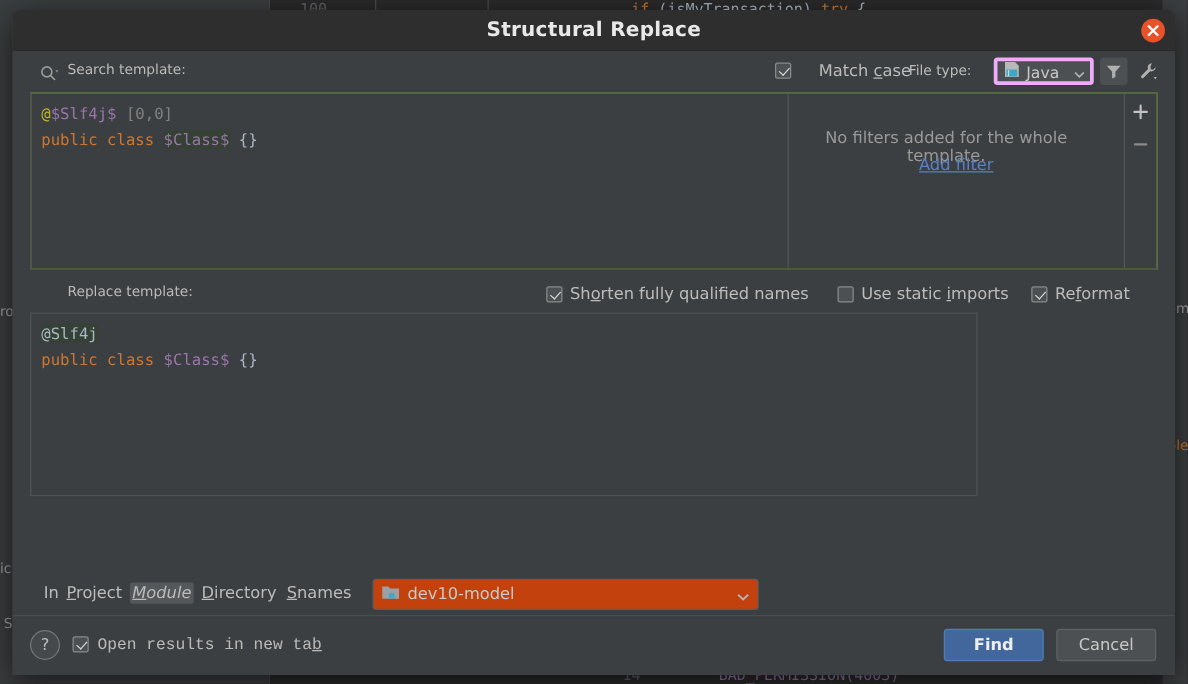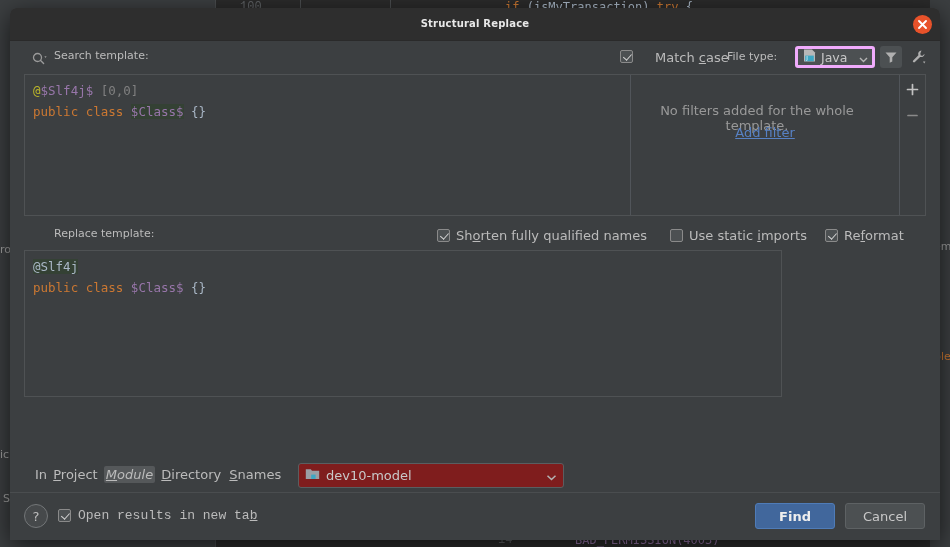--- a/index.html
+++ b/index.html
@@ -21,21 +21,21 @@
   .bd-editor {
     position: absolute;
     background: #2b2b2b;
   }
   .bd-code {
     position: absolute;
     font-family: "DejaVu Sans Mono", "Liberation Mono", monospace;
     font-size: 12px;
     white-space: pre;
   }
-  .bd-gutter { color: #606366; font-family: Liberation Mono, monospace; }
+  .bd-gutter { color: #606366; }
   .bd-kw { color: #cc7832; }
   .bd-txt { color: #a9b7c6; }
   .bd-const { color: #9876aa; }
   .bd-panel-text {
     position: absolute;
     color: #a0a0a0;
     font-size: 11px;
     white-space: nowrap;
   }
   .bd-strip {
@@ -67,21 +67,21 @@
     background: #2e2e2e;
     border-bottom: 1px solid #2a2a2a;
     border-radius: 6px 6px 0 0;
   }
   #title-text {
     position: absolute;
     left: 0; right: 0; top: 0;
     line-height: 32px;
     text-align: center;
     color: #e8e8e8;
-    font-size: 10px;
+    font-size: 16px;
     font-weight: bold;
     letter-spacing: 0.2px;
   }
   #close-btn {
     position: absolute;
     right: 8px;
     top: 7px;
     width: 19px;
     height: 19px;
     border-radius: 50%;
@@ -347,23 +347,23 @@
   .scope-opt { padding: 1px 2px; cursor: pointer; }
   .scope-opt.sel {
     background: #55585a;
     border-radius: 2px;
     font-style: italic;
   }
   #scope-combo {
     position: absolute;
     left: 288px;
     top: 4px;
-    width: 266px;
+    width: 309px;
     height: 25px;
-    background: #7f1d1d;
+    background: #c2410c;
     border: 1px solid #5a5e60;
     border-radius: 3px;
     display: flex;
     align-items: center;
     padding: 0 6px;
     box-sizing: border-box;
     cursor: pointer;
   }
   #scope-value {
     color: #c8c8c8;

